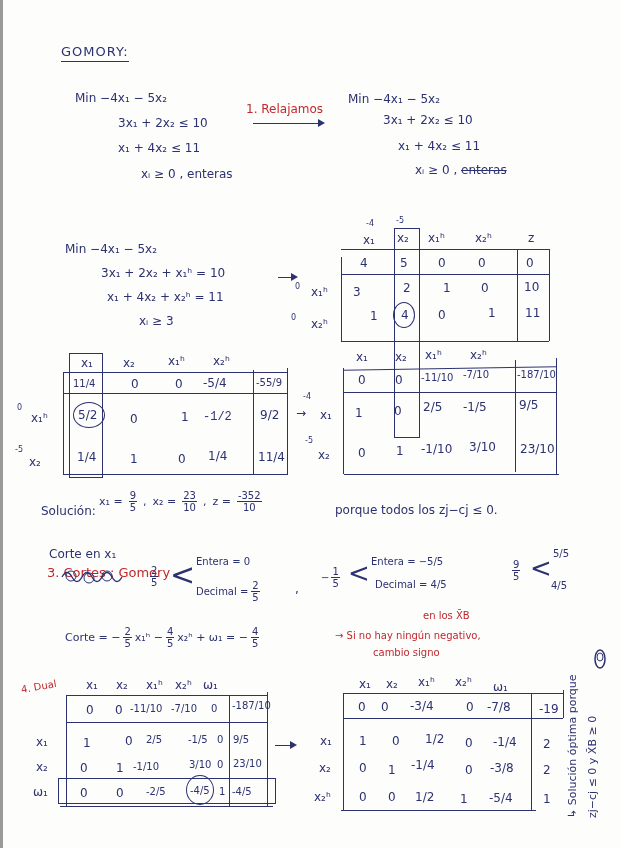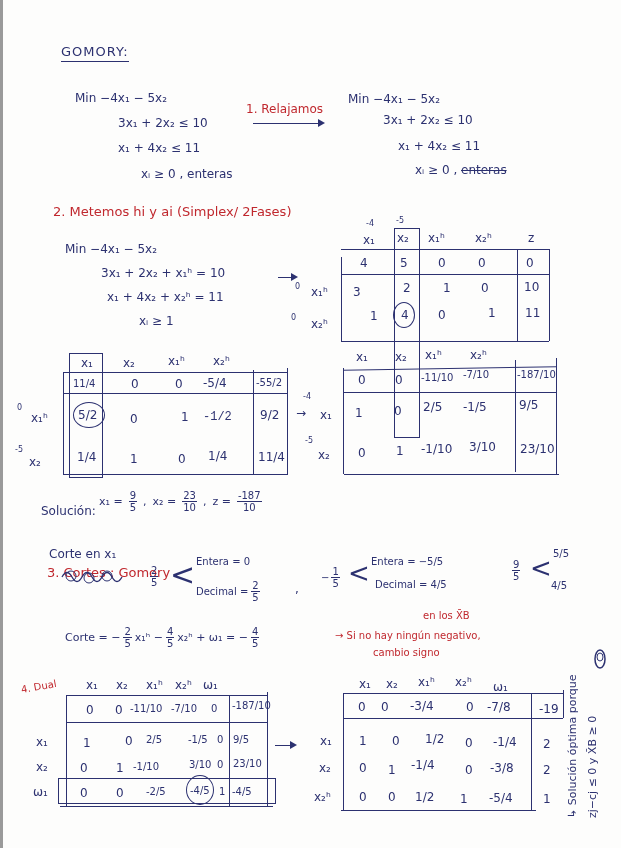--- a/index.html
+++ b/index.html
@@ -36,25 +36,24 @@
   <div class="abs t" style="left:138px;top:167px;">xᵢ ≥ 0 , enteras</div>
 
   <div class="abs t red" style="left:243px;top:102px;">1. Relajamos</div>
   <div class="arrow" style="left:250px;top:123px;width:70px;"></div>
 
   <div class="abs t" style="left:345px;top:92px;">Min  −4x₁ − 5x₂</div>
   <div class="abs t" style="left:380px;top:113px;">3x₁ + 2x₂ ≤ 10</div>
   <div class="abs t" style="left:395px;top:139px;">x₁ + 4x₂ ≤ 11</div>
   <div class="abs t" style="left:412px;top:163px;">xᵢ ≥ 0 , <span style="text-decoration:line-through;">enteras</span></div>
 
-  <div class="abs red" style="left:50px;top:204px;font-size:13px;">2. Metemos hi y ai (Simplex/ 2Fases)</div>
   <div class="abs t" style="left:62px;top:242px;">Min  −4x₁ − 5x₂</div>
   <div class="abs t" style="left:98px;top:266px;">3x₁ + 2x₂ + x₁ʰ = 10</div>
   <div class="abs t" style="left:104px;top:290px;">x₁ + 4x₂ + x₂ʰ = 11</div>
-  <div class="abs t" style="left:136px;top:314px;">xᵢ ≥ 1</div>
+  <div class="abs t" style="left:136px;top:314px;">xᵢ ≥ 3</div>
   <div class="arrow" style="left:275px;top:277px;width:18px;"></div>
 
   <div>
     <div class="abs xs" style="left:363px;top:219px;">-4</div>
     <div class="abs xs" style="left:393px;top:216px;">-5</div>
     <div class="abs t" style="left:360px;top:233px;">x₁</div>
     <div class="abs t" style="left:394px;top:231px;">x₂</div>
     <div class="abs t" style="left:425px;top:231px;">x₁ʰ</div>
     <div class="abs t" style="left:472px;top:231px;">x₂ʰ</div>
     <div class="abs t" style="left:525px;top:231px;">z</div>
@@ -101,21 +100,21 @@
     <div class="hline" style="left:60px;top:393px;width:225px;"></div>
     <div class="hline" style="left:60px;top:474px;width:225px;"></div>
     <div class="vline" style="left:60px;top:372px;height:103px;"></div>
     <div class="vline" style="left:250px;top:370px;height:104px;"></div>
     <div class="vline" style="left:284px;top:368px;height:106px;"></div>
 
     <div class="abs s" style="left:70px;top:378px;">11/4</div>
     <div class="abs t" style="left:128px;top:377px;">0</div>
     <div class="abs t" style="left:172px;top:377px;">0</div>
     <div class="abs t" style="left:200px;top:376px;">-5/4</div>
-    <div class="abs s" style="left:253px;top:377px;">-55/2</div>
+    <div class="abs s" style="left:253px;top:377px;">-55/9</div>
 
     <div class="abs xs" style="left:14px;top:403px;">0</div>
     <div class="abs t" style="left:28px;top:411px;">x₁ʰ</div>
     <div class="circle" style="left:70px;top:402px;width:32px;height:26px;"></div>
     <div class="abs t" style="left:75px;top:408px;text-align:center;">5/2</div>
     <div class="abs t" style="left:127px;top:412px;">0</div>
     <div class="abs t" style="left:178px;top:410px;">1</div>
     <div class="abs t" style="left:200px;top:410px;font-family:Liberation Mono, monospace;">-1/2</div>
     <div class="abs t" style="left:257px;top:408px;">9/2</div>
 
@@ -175,24 +174,25 @@
       </span>
     <span>,</span>
     <span>x₂ =</span>
     <span class="frac">
         <span class="num">23</span>
         <span>10</span>
       </span>
     <span>,</span>
     <span>z =</span>
     <span class="frac">
-        <span class="num">-187</span>
+        <span class="num">-352</span>
         <span>10</span>
       </span>
   </div>
+  <div class="abs t" style="left:332px;top:503px;">porque todos los zj−cj ≤ 0.</div>
 
   <div class="abs red" style="left:44px;top:526px;font-size:13px;margin-top:39px;">3. Cortes : Gomory</div>
   <div class="abs t" style="left:46px;top:547px;">Corte en x₁</div>
   <div class="abs" style="left:56px;top:567px;width:70px;height:18px;">
     <svg width="70" height="18">
         <path d="M3 10 q5 -9 10 0 q5 9 10 0 q5 -9 10 0 q5 9 10 0 q5 -9 10 0 q5 9 10 0" stroke="#2c3170" stroke-width="1.3" fill="none"></path>
         <circle cx="12" cy="9" r="5" stroke="#2c3170" fill="none"></circle>
         <circle cx="30" cy="11" r="5" stroke="#2c3170" fill="none"></circle>
         <circle cx="48" cy="9" r="5" stroke="#2c3170" fill="none"></circle>
       </svg>

